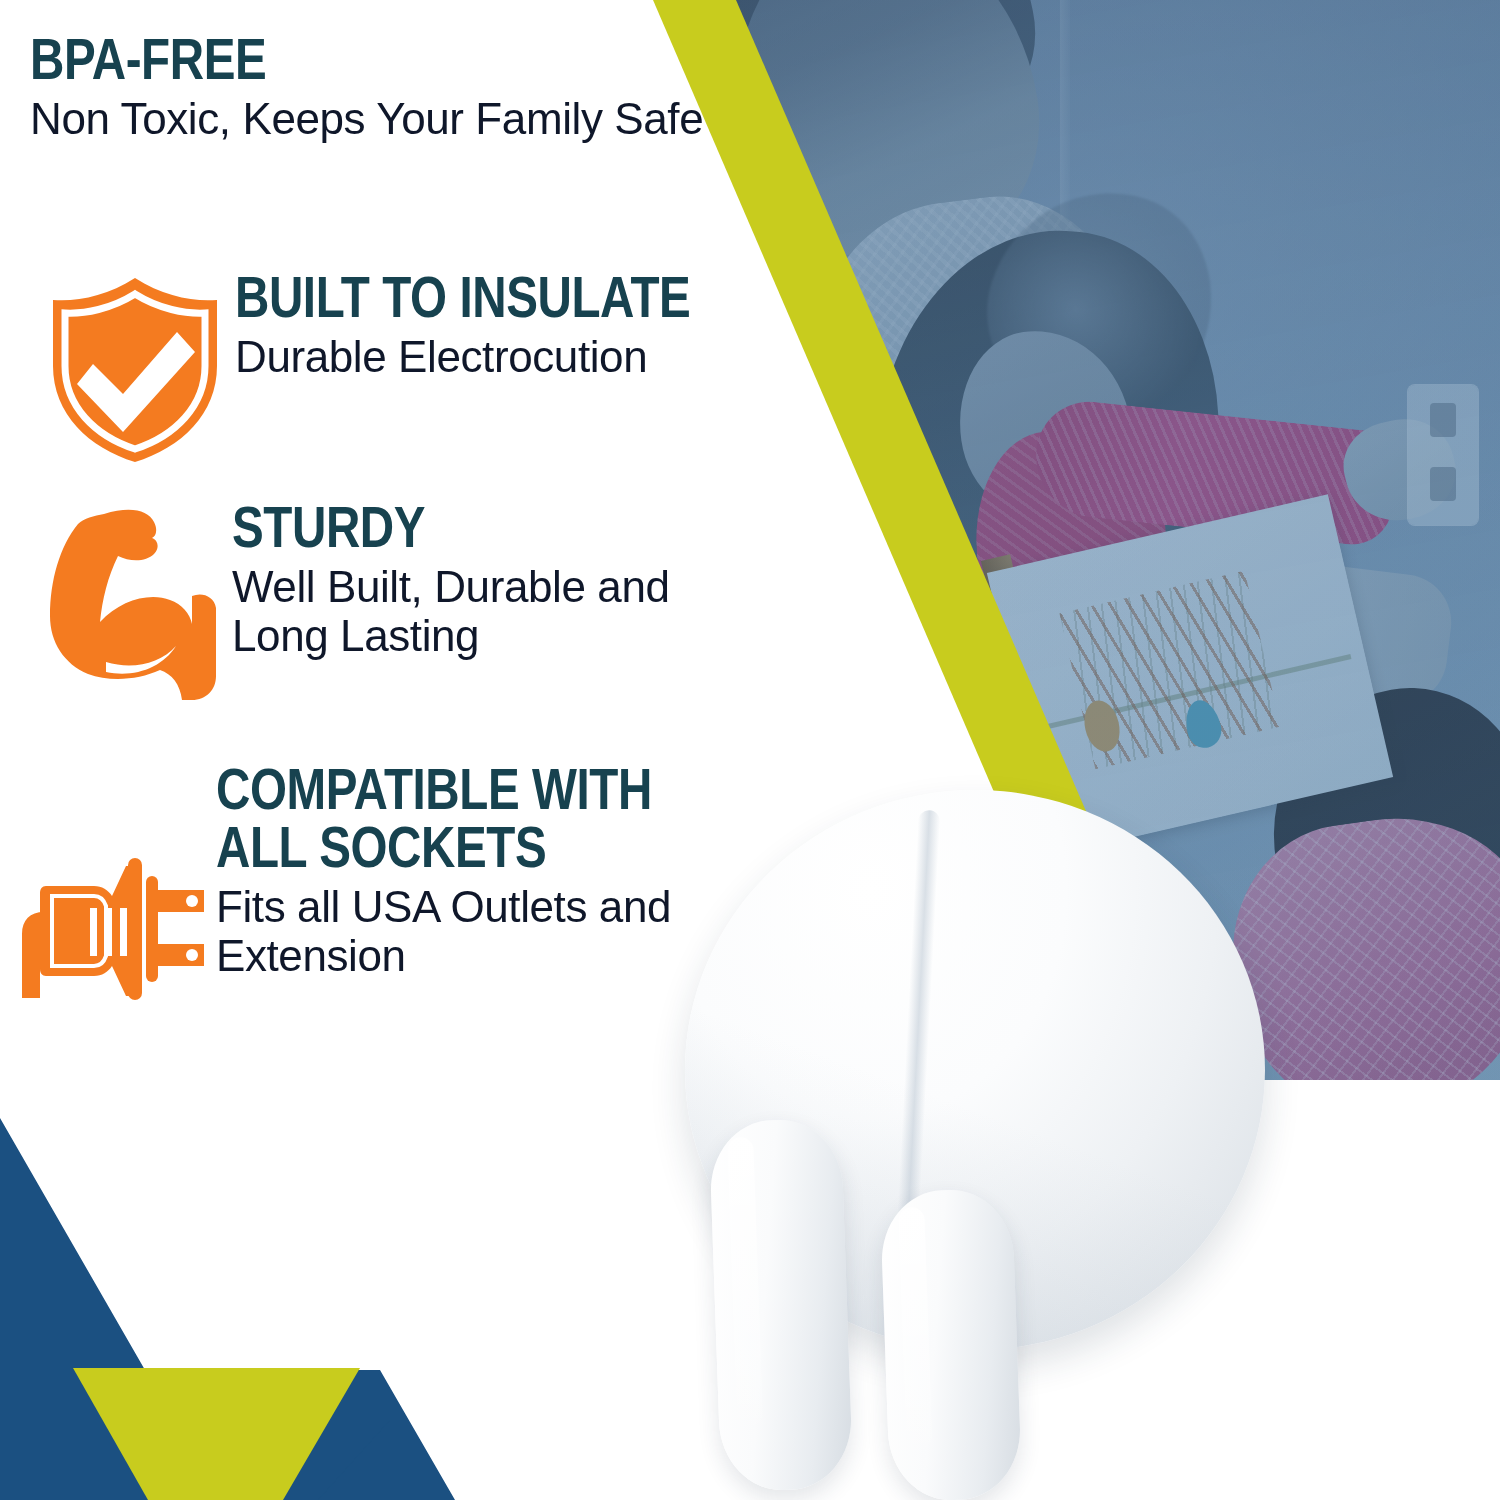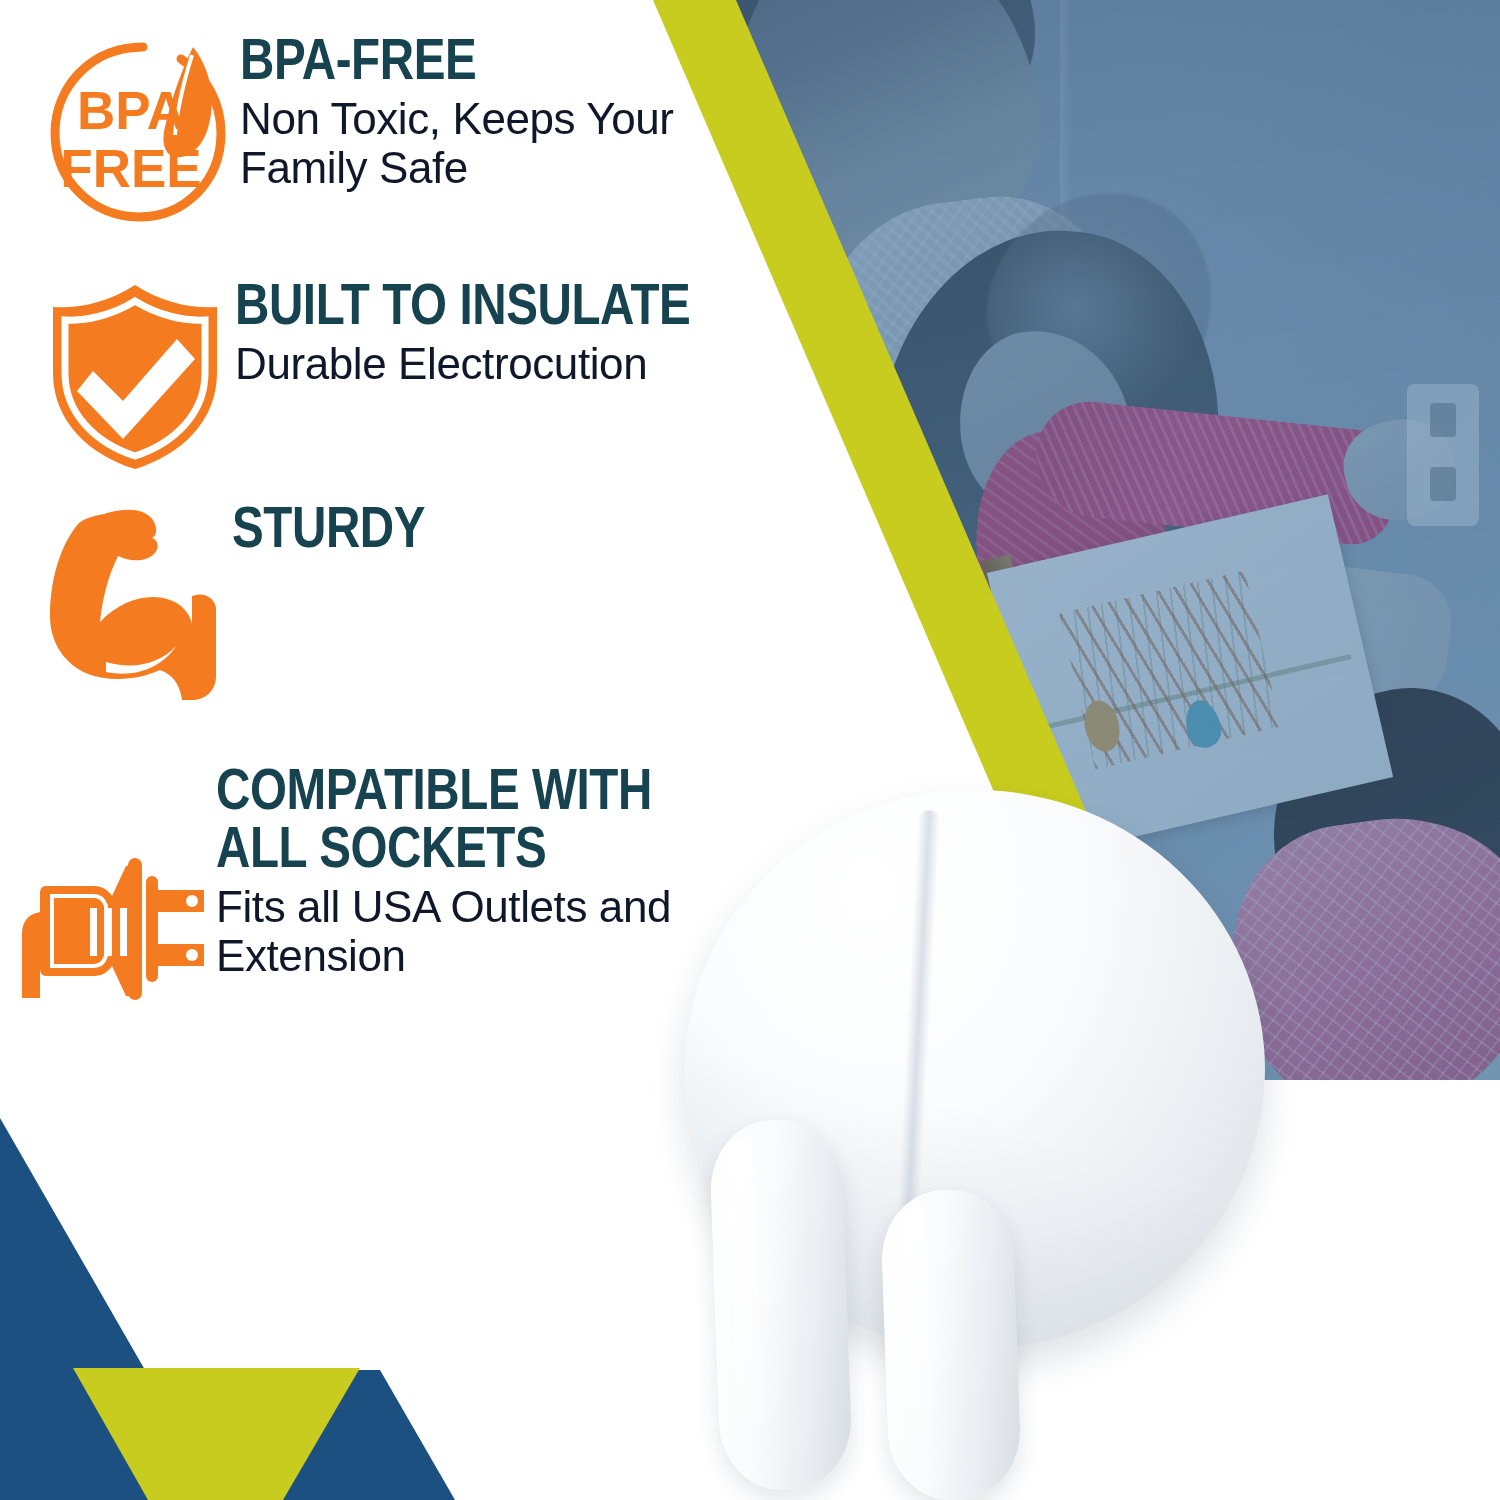--- a/index.html
+++ b/index.html
@@ -424,21 +424,21 @@
   .feature-sub {
     color: #0f172a;
     font-weight: 400;
     line-height: 1.12;
     margin: 6px 0 0 0;
     letter-spacing: -0.4px;
   }
 
   
   #feature-1 { left: 30px; top: 30px;  width: 700px; }
-  #feature-2 { left: 35px; top: 275px; width: 800px; }
+  #feature-2 { left: 35px; top: 268px; width: 800px; }
   #feature-3 { left: 32px; top: 498px; width: 720px; }
   #feature-4 { left: 16px; top: 768px; width: 740px; }
 
   #feature-1 .feature-icon { width: 210px; height: 200px; }
   #feature-2 .feature-icon { width: 200px; height: 185px; margin-top: 8px; }
   #feature-3 .feature-icon { width: 200px; height: 200px; margin-top: 6px; }
   #feature-4 .feature-icon { width: 200px; height: 180px; margin-top: 70px; }
 
   #feature-1 .feature-title { font-size: 58px; }
   #feature-2 .feature-title { font-size: 58px; }
@@ -500,29 +500,20 @@
       <div class="prong-hl"></div>
     </div>
     <div class="prong prong-right">
       <div class="prong-hl"></div>
     </div>
   </div>
 
   <div class="features">
 
     <div class="feature" id="feature-1">
-      <div class="feature-icon">
-        <svg viewBox="0 0 200 190" width="200" height="190" aria-hidden="true">
-          <path d="M108 12 C56 12 20 52 20 98 C20 146 58 182 104 182 C150 182 186 146 186 98 C186 68 171 40 146 24" fill="none" stroke="#f47b20" stroke-width="9" stroke-linecap="round"></path>
-          <path d="M158 12 C176 34 182 68 172 96 C166 114 152 124 140 122 C130 120 126 108 130 92 C136 66 146 36 158 12 Z" fill="#f47b20"></path>
-          <path d="M157 20 C149 46 142 74 140 100" fill="none" stroke="#ffffff" stroke-width="4"></path>
-          <text x="96" y="94" text-anchor="middle" fill="#f47b20" font-family="Liberation Sans, sans-serif" font-size="53" font-weight="700">BPA</text>
-          <text x="96" y="152" text-anchor="middle" fill="#f47b20" font-family="Liberation Sans, sans-serif" font-size="53" font-weight="700">FREE</text>
-        </svg>
-      </div>
       <div class="feature-text">
         <p class="feature-title">BPA-FREE</p>
         <p class="feature-sub">Non Toxic, Keeps Your Family Safe</p>
       </div>
     </div>
 
     <div class="feature" id="feature-2">
       <div class="feature-icon">
         <svg viewBox="0 0 180 190" width="180" height="190" aria-hidden="true">
           <path d="M90 4 C62 22 32 28 8 26 L8 92 C8 140 44 174 90 188 C136 174 172 140 172 92 L172 26 C148 28 118 22 90 4 Z" fill="#f47b20"></path>
@@ -545,20 +536,21 @@
                    L150 92 C160 88 172 92 174 104 L174 172
                    C174 186 164 196 150 196 L140 196
                    C138 180 130 170 118 166
                    C96 176 68 178 46 170 C22 160 8 138 8 112
                    C8 76 18 42 36 20 C42 14 52 12 62 10 Z" fill="#f47b20"></path>
           <path d="M64 158 C90 166 118 160 134 142 C120 164 92 174 64 168 Z" fill="#ffffff"></path>
         </svg>
       </div>
       <div class="feature-text">
         <p class="feature-title">STURDY</p>
+        <p class="feature-sub">Well Built, Durable and Long Lasting</p>
       </div>
     </div>
 
     <div class="feature" id="feature-4">
       <div class="feature-icon">
         <svg viewBox="0 0 200 160" width="200" height="160" aria-hidden="true">
           <path d="M6 150 L6 86 C6 72 14 64 28 64 L46 64 L46 82 L32 82 C26 82 24 86 24 92 L24 150 Z" fill="#f47b20"></path>
           <path d="M30 38 L78 38 C86 38 92 42 96 48 L110 18 L124 18 L124 148 L110 148 L96 118
                    C92 124 86 128 78 128 L30 128 C26 128 24 125 24 121 L24 45 C24 41 26 38 30 38 Z" fill="#f47b20"></path>
           <path d="M36 48 L78 48 C84 48 88 52 90 58 L90 108 C88 114 84 118 78 118 L36 118 Z" fill="none" stroke="#ffffff" stroke-width="4"></path>

